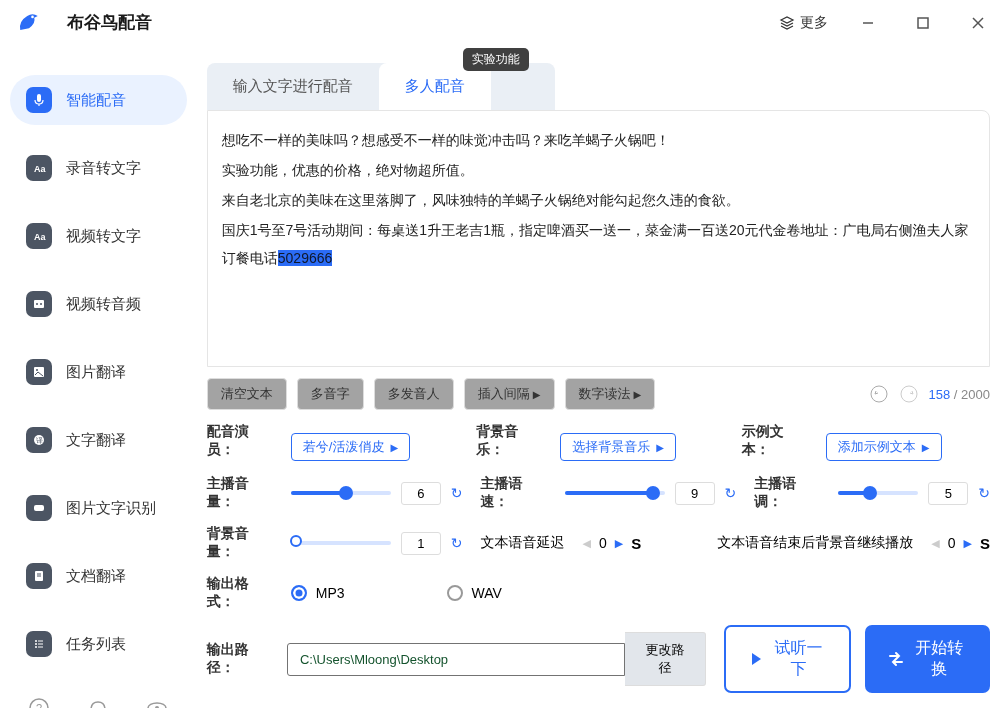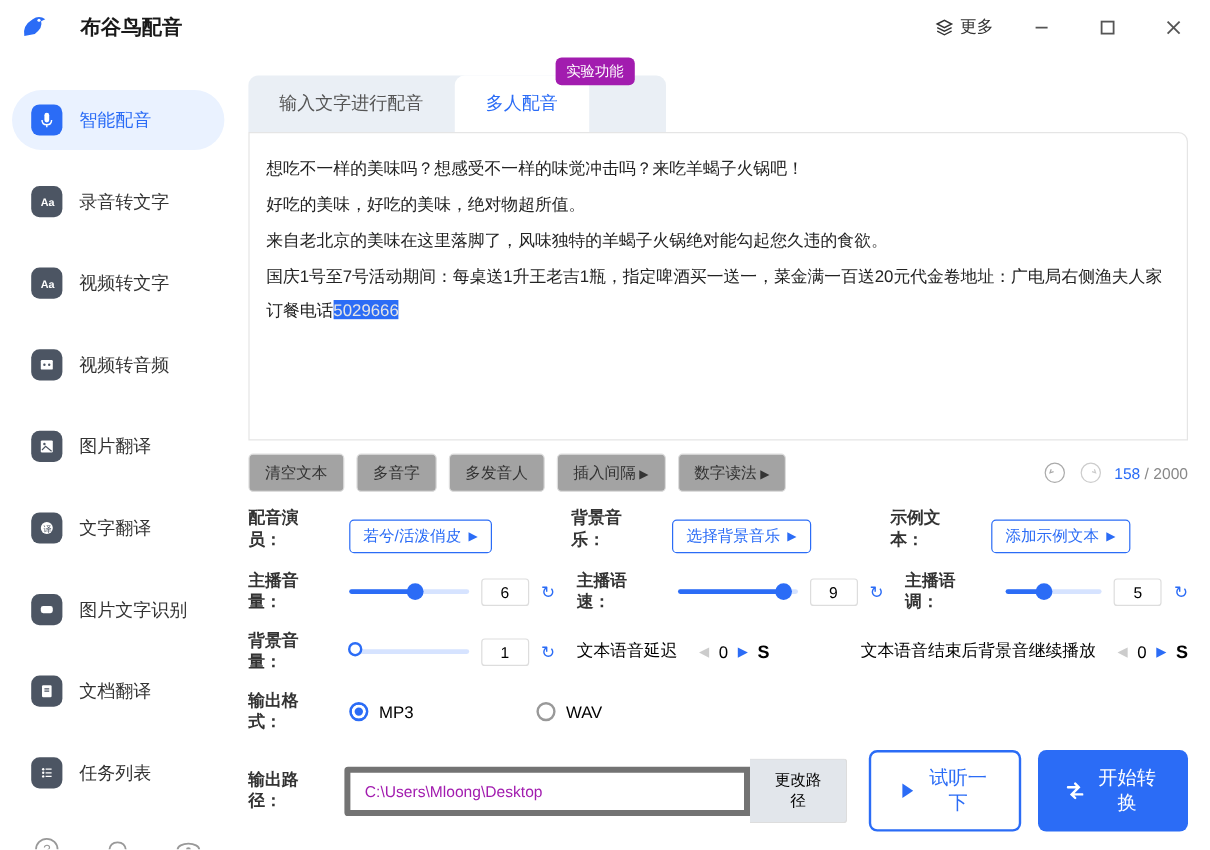--- a/index.html
+++ b/index.html
@@ -25,25 +25,25 @@
 .nav-item.active .nav-icon { background: #2b6cf6; }
 .sidebar-footer { margin-top: auto; display: flex; justify-content: space-around; padding: 10px 0 18px 0; }
 .footer-btn { display: flex; flex-direction: column; align-items: center; gap: 5px; font-size: 12px; color: #777; cursor: pointer; }
 .footer-icon { width: 22px; height: 22px; }
 
 
 .content { flex: 1; display: flex; flex-direction: column; padding: 18px 18px 15px 10px; position: relative; }
 .tabs { display: flex; background: #eaeff5; border-radius: 8px 8px 0 0; width: 348px; }
 .tab { padding: 14px 26px; font-size: 15px; color: #555; cursor: pointer; position: relative; }
 .tab.active { background: #fff; color: #2b6cf6; border-radius: 8px 8px 0 0; }
-.badge { position: absolute; top: -15px; right: -38px; background: #a21caf; color: #fff; font-size: 12px; padding: 3px 9px; border-radius: 5px; white-space: nowrap; }
+.badge { position: absolute; top: -15px; right: -38px; background: #404040; color: #fff; font-size: 12px; padding: 3px 9px; border-radius: 5px; white-space: nowrap; }
 
 .editor-box { border: 1px solid #e5e5e5; border-radius: 0 8px 0 0; padding: 15px 14px; height: 315px; overflow: auto; font-size: 14px; line-height: 2; color: #222; }
 .editor-box p { margin-bottom: 2px; }
-.sel { background: #2b6cf6; color: #e5e5e5; }
+.sel { background: #2b6cf6; color: #0f172a; }
 
 .toolbar-row { display: flex; align-items: center; gap: 10px; padding: 11px 0; }
 .tool-btn { border: 1px solid #ddd; background: #a3a3a3; padding: 6px 13px; font-size: 13px; border-radius: 4px; cursor: pointer; color: #333; }
 .tool-icons { margin-left: auto; display: flex; align-items: center; gap: 10px; color: #888; }
 .counter { font-size: 13px; color: #888; }
 .counter .cur { color: #2b6cf6; }
 
 .settings { display: flex; flex-direction: column; gap: 14px; }
 .set-row { display: flex; align-items: center; gap: 18px; font-size: 14px; }
 .set-label { color: #333; width: 66px; font-weight: bold; }
@@ -60,21 +60,21 @@
 .play-tri { color: #2b6cf6; font-size: 11px; cursor: pointer; }
 .play-tri.muted { color: #ccc; }
 .s-letter { font-weight: bold; font-size: 15px; }
 
 .radio-group { display: flex; align-items: center; gap: 30px; }
 .radio-item { display: flex; align-items: center; gap: 9px; cursor: pointer; }
 .radio-circ { width: 16px; height: 16px; border: 2px solid #999; border-radius: 50%; }
 .radio-item.checked .radio-circ { border-color: #2b6cf6; background: #2b6cf6; box-shadow: inset 0 0 0 2.5px #fff; }
 
 .path-row { display: flex; align-items: center; gap: 0; }
-.path-input { border: 5px solid #737373; padding: 8px 12px; font-size: 13px; color: #a21caf; width: 360px; border-radius: 3px 0 0 3px; }
+.path-input { border: 1px solid #737373; padding: 8px 12px; font-size: 13px; color: #14532d; width: 360px; border-radius: 3px 0 0 3px; }
 .path-btn { background: #e2e6eb; border: 1px solid #ddd; border-left: none; padding: 8px 16px; font-size: 13px; border-radius: 0 3px 3px 0; cursor: pointer; }
 
 .action-btns { margin-left: auto; display: flex; gap: 14px; }
 .btn-outline { border: 2px solid #2b6cf6; background: #fff; color: #2b6cf6; padding: 11px 22px; font-size: 16px; border-radius: 7px; cursor: pointer; display: flex; align-items: center; gap: 7px; }
 .btn-primary { border: none; background: #2b6cf6; color: #fff; padding: 12px 22px; font-size: 16px; border-radius: 7px; cursor: pointer; display: flex; align-items: center; gap: 7px; }
 .tri-small { font-size: 10px; margin-left: 3px; }
 </style>
 </head>
 <body>
 
@@ -231,21 +231,21 @@
     <div class="tabs">
       <div class="tab">输入文字进行配音</div>
       <div class="tab active">
         <span>多人配音</span>
         <span class="badge">实验功能</span>
       </div>
     </div>
 
     <div class="editor-box">
       <p>想吃不一样的美味吗？想感受不一样的味觉冲击吗？来吃羊蝎子火锅吧！</p>
-      <p>好吃的美味，好吃的美味，绝对物超所值。</p>
+      <p>实验功能，优惠的价格，绝对物超所值。</p>
       <p>来自老北京的美味在这里落脚了，风味独特的羊蝎子火锅绝对能勾起您久违的食欲。</p>
       <p><span>国庆1号至7号活动期间：每桌送1升王老吉1瓶，指定啤酒买一送一，菜金满一百送20元代金卷地址：广电局右侧渔夫人家订餐电话</span><span class="sel">5029666</span></p>
     </div>
 
     <div class="toolbar-row">
       <button class="tool-btn">清空文本</button>
       <button class="tool-btn">多音字</button>
       <button class="tool-btn">多发音人</button>
       <button class="tool-btn"><span>插入间隔</span><span class="tri-small">▶</span></button>
       <button class="tool-btn"><span>数字读法</span><span class="tri-small">▶</span></button>

